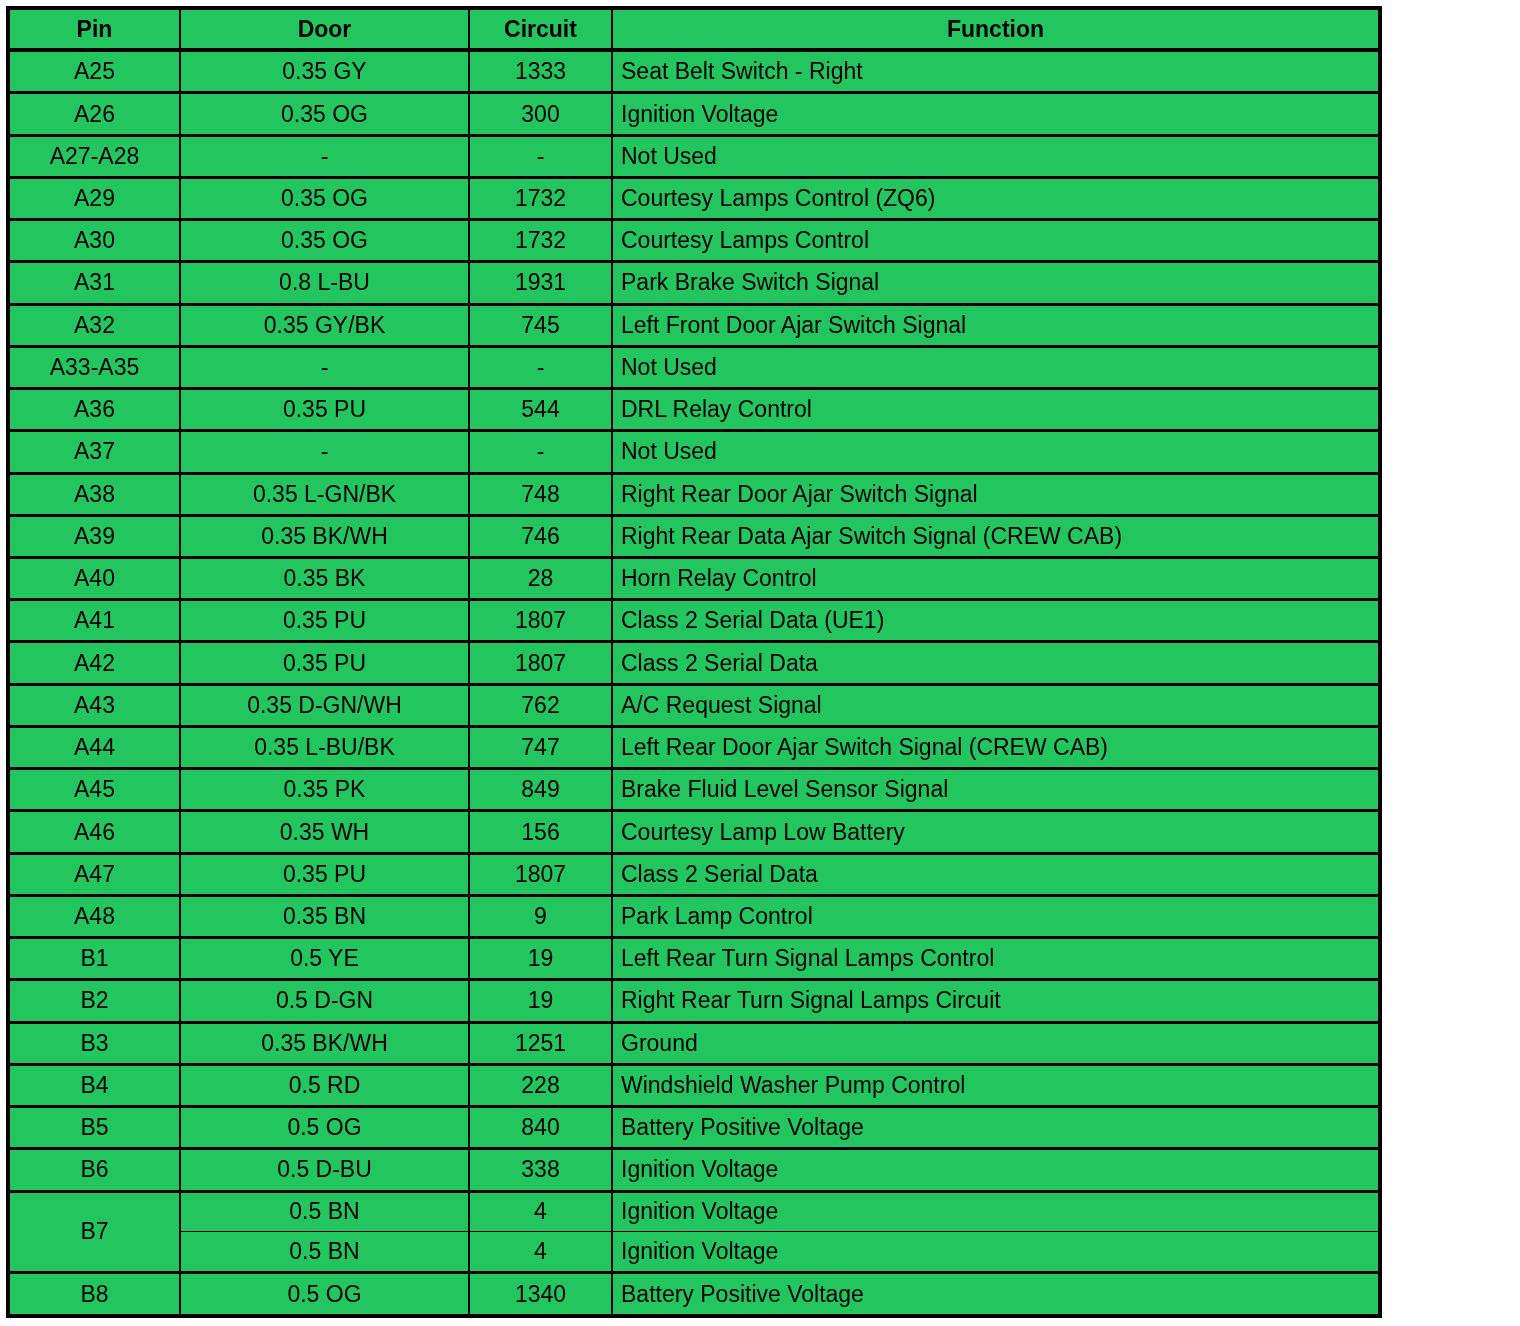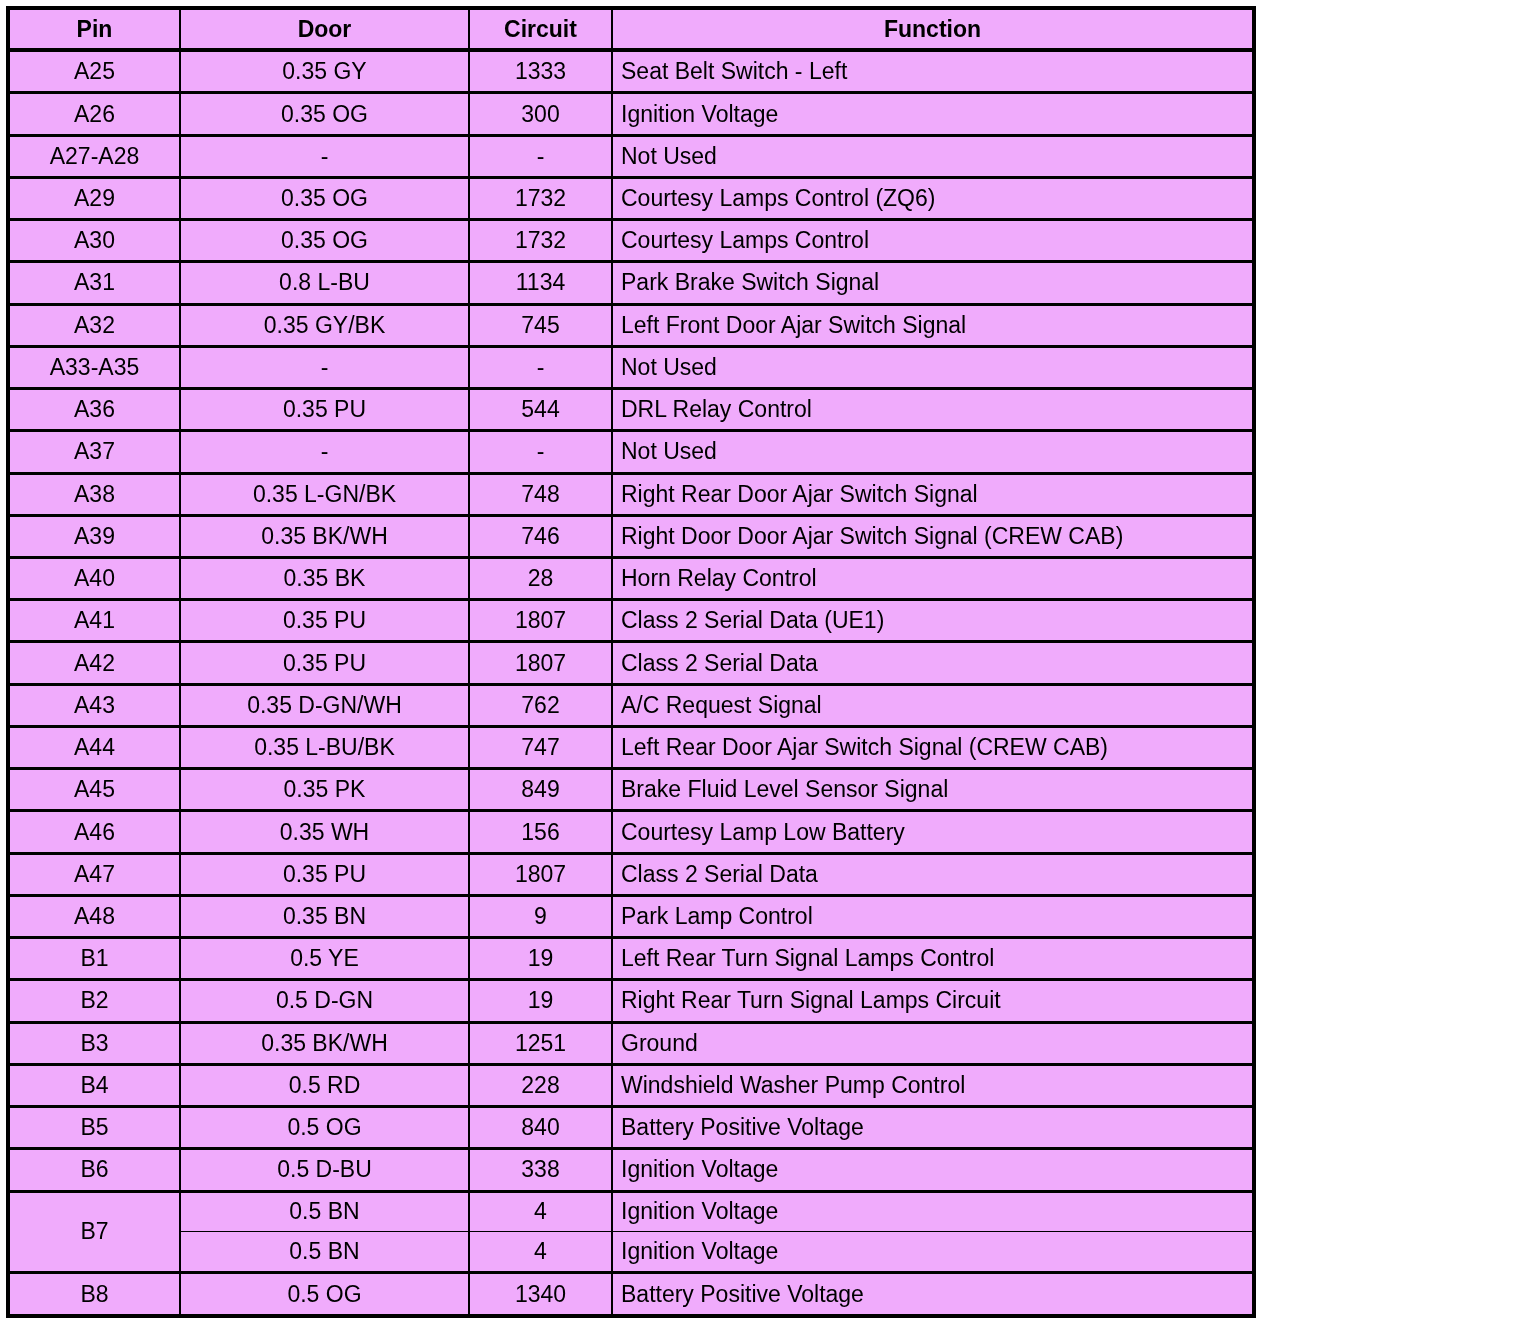--- a/index.html
+++ b/index.html
@@ -10,27 +10,27 @@
   .sheet {
     width: 1520px;
     height: 1326px;
     box-sizing: border-box;
     padding: 6px;
     background: #ffffff;
   }
   table.pinout {
     border-collapse: collapse;
     table-layout: fixed;
-    width: 1250px;
+    width: 1376px;
     height: 1312px;
     border: 4px solid #000000;
     font-family: "Liberation Sans", sans-serif;
     font-size: 23px;
     color: #000000;
-    background: #f0abfc;
+    background: #22c55e;
   }
   col.c-pin     { width: 172px; }
   col.c-wire    { width: 289px; }
   col.c-circuit { width: 143px; }
   col.c-func    { width: auto;  }
   th, td {
     border-left: 2px solid #000000;
     border-right: 2px solid #000000;
     border-top: 3px solid #000000;
     border-bottom: 3px solid #000000;
@@ -68,21 +68,21 @@
         <th>Door</th>
         <th>Circuit</th>
         <th>Function</th>
       </tr>
     </thead>
     <tbody>
         <tr>
           <td class="ctr">A25</td>
           <td class="ctr">0.35 GY</td>
           <td class="ctr">1333</td>
-          <td class="fn">Seat Belt Switch - Left</td>
+          <td class="fn">Seat Belt Switch - Right</td>
         </tr>
         <tr>
           <td class="ctr">A26</td>
           <td class="ctr">0.35 OG</td>
           <td class="ctr">300</td>
           <td class="fn">Ignition Voltage</td>
         </tr>
         <tr>
           <td class="ctr">A27-A28</td>
           <td class="ctr">-</td>
@@ -97,21 +97,21 @@
         </tr>
         <tr>
           <td class="ctr">A30</td>
           <td class="ctr">0.35 OG</td>
           <td class="ctr">1732</td>
           <td class="fn">Courtesy Lamps Control</td>
         </tr>
         <tr>
           <td class="ctr">A31</td>
           <td class="ctr">0.8 L-BU</td>
-          <td class="ctr">1134</td>
+          <td class="ctr">1931</td>
           <td class="fn">Park Brake Switch Signal</td>
         </tr>
         <tr>
           <td class="ctr">A32</td>
           <td class="ctr">0.35 GY/BK</td>
           <td class="ctr">745</td>
           <td class="fn">Left Front Door Ajar Switch Signal</td>
         </tr>
         <tr>
           <td class="ctr">A33-A35</td>
@@ -134,21 +134,21 @@
         <tr>
           <td class="ctr">A38</td>
           <td class="ctr">0.35 L-GN/BK</td>
           <td class="ctr">748</td>
           <td class="fn">Right Rear Door Ajar Switch Signal</td>
         </tr>
         <tr>
           <td class="ctr">A39</td>
           <td class="ctr">0.35 BK/WH</td>
           <td class="ctr">746</td>
-          <td class="fn">Right Door Door Ajar Switch Signal (CREW CAB)</td>
+          <td class="fn">Right Rear Data Ajar Switch Signal (CREW CAB)</td>
         </tr>
         <tr>
           <td class="ctr">A40</td>
           <td class="ctr">0.35 BK</td>
           <td class="ctr">28</td>
           <td class="fn">Horn Relay Control</td>
         </tr>
         <tr>
           <td class="ctr">A41</td>
           <td class="ctr">0.35 PU</td>

